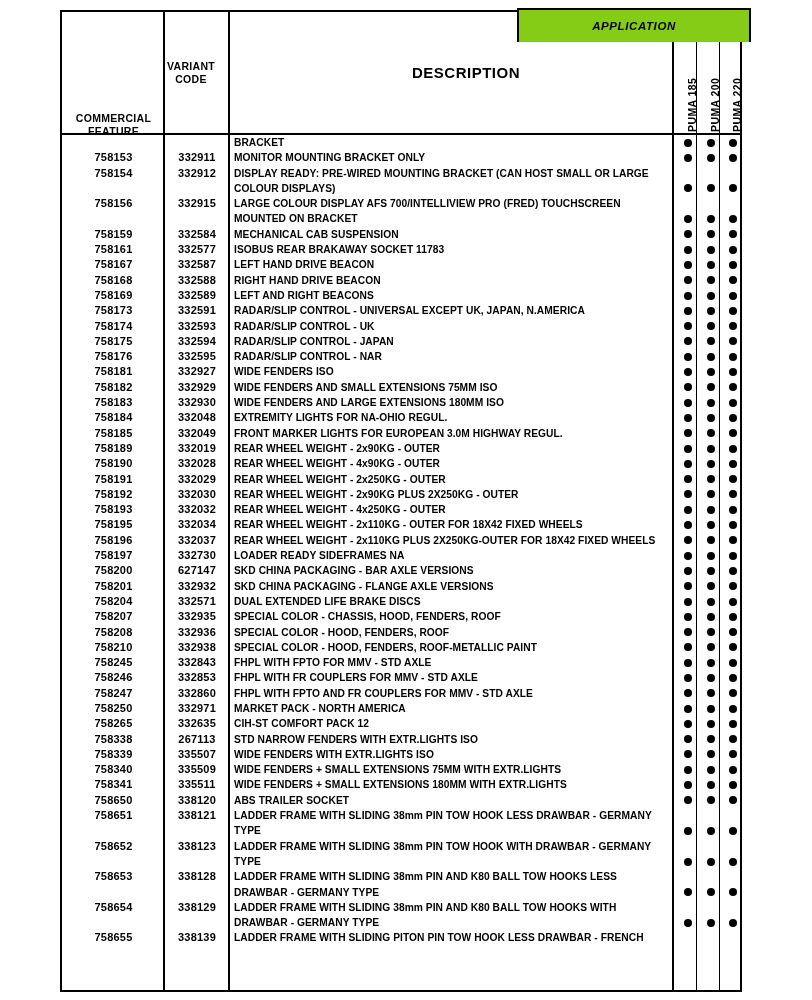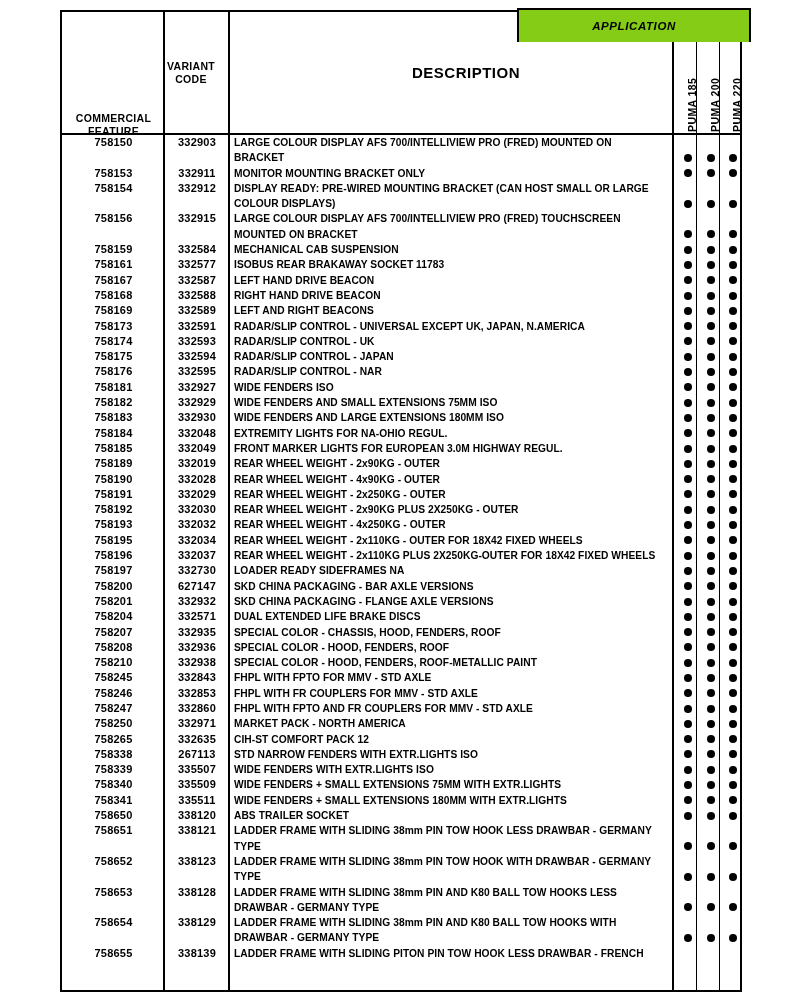--- a/index.html
+++ b/index.html
@@ -196,25 +196,20 @@
       <div>CODE</div>
     </div>
     <div class="hdr-cell" id="hdr-desc">DESCRIPTION</div>
 
     <div class="hdr-model" id="hdr-m0">PUMA 185</div>
     <div class="hdr-model" id="hdr-m1">PUMA 200</div>
     <div class="hdr-model" id="hdr-m2">PUMA 220</div>
 
     <div id="rows">
         <div class="row">
-          <div class="cell-cf">758150</div>
-          <div class="cell-vc">332903</div>
-          <div class="cell-desc">LARGE COLOUR DISPLAY AFS 700/INTELLIVIEW PRO (FRED) MOUNTED ON</div>
-        </div>
-        <div class="row">
           <div class="cell-desc cont">BRACKET</div>
           <span class="dot c0"></span>
           <span class="dot c1"></span>
           <span class="dot c2"></span>
         </div>
         <div class="row">
           <div class="cell-cf">758153</div>
           <div class="cell-vc">332911</div>
           <div class="cell-desc">MONITOR MOUNTING BRACKET ONLY</div>
           <span class="dot c0"></span>

